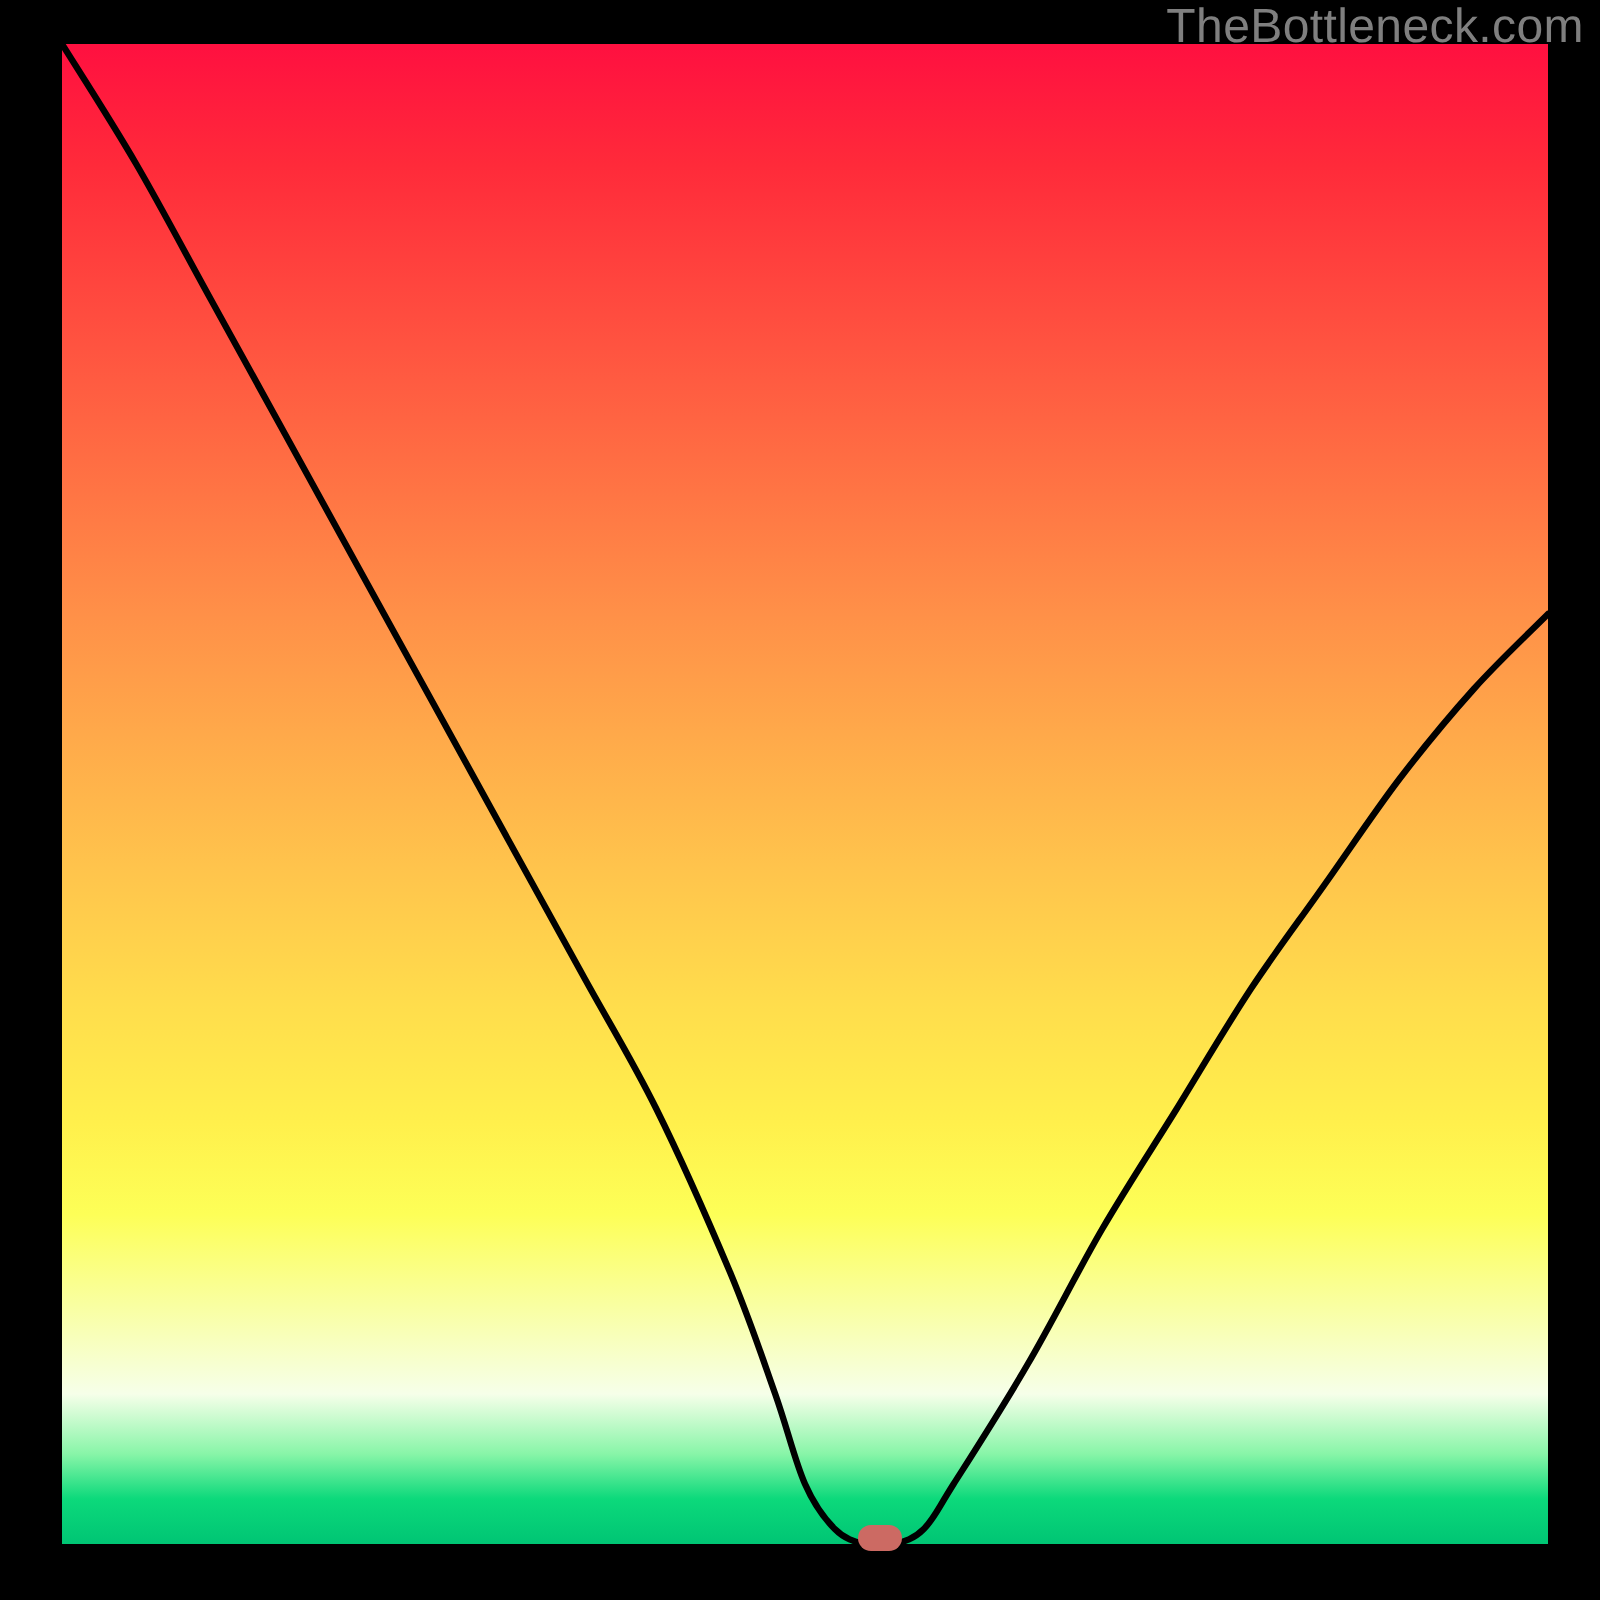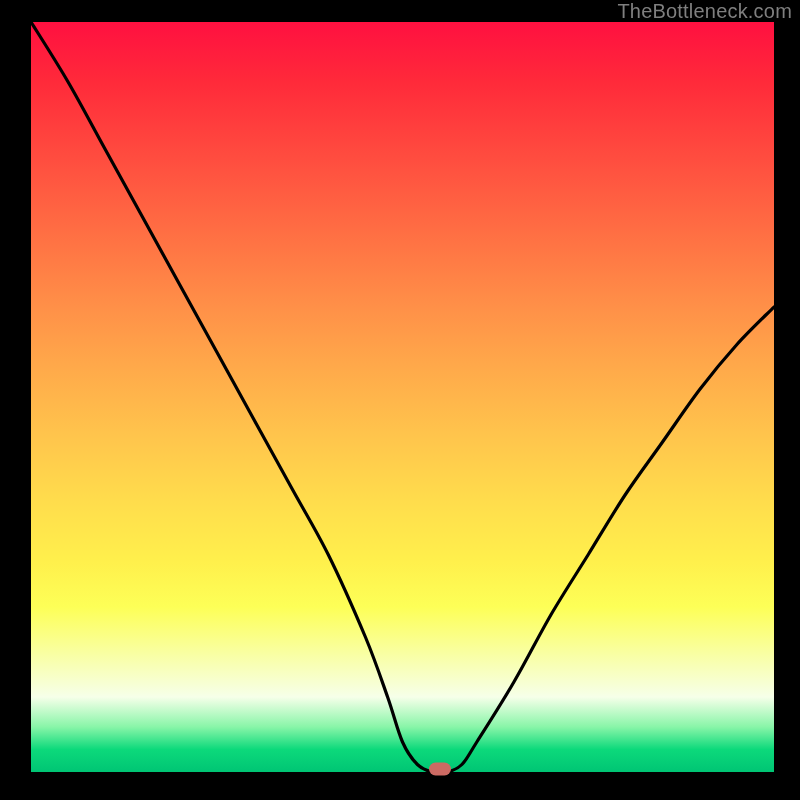--- a/index.html
+++ b/index.html
@@ -56,21 +56,21 @@
     height: 13px;
     background: #cc6a63;
     border-radius: 7px;
     transform: translate(-50%, -50%);
   }
   .watermark {
     position: absolute;
     top: 0;
     right: 8px;
     color: #7f7f7f;
-    font-size: 20px;
+    font-size: 24px;
     font-weight: 500;
     letter-spacing: 0.2px;
   }
 </style>
 </head>
 <body>
 
 <div class="watermark">TheBottleneck.com</div>
 
 <div class="frame">

